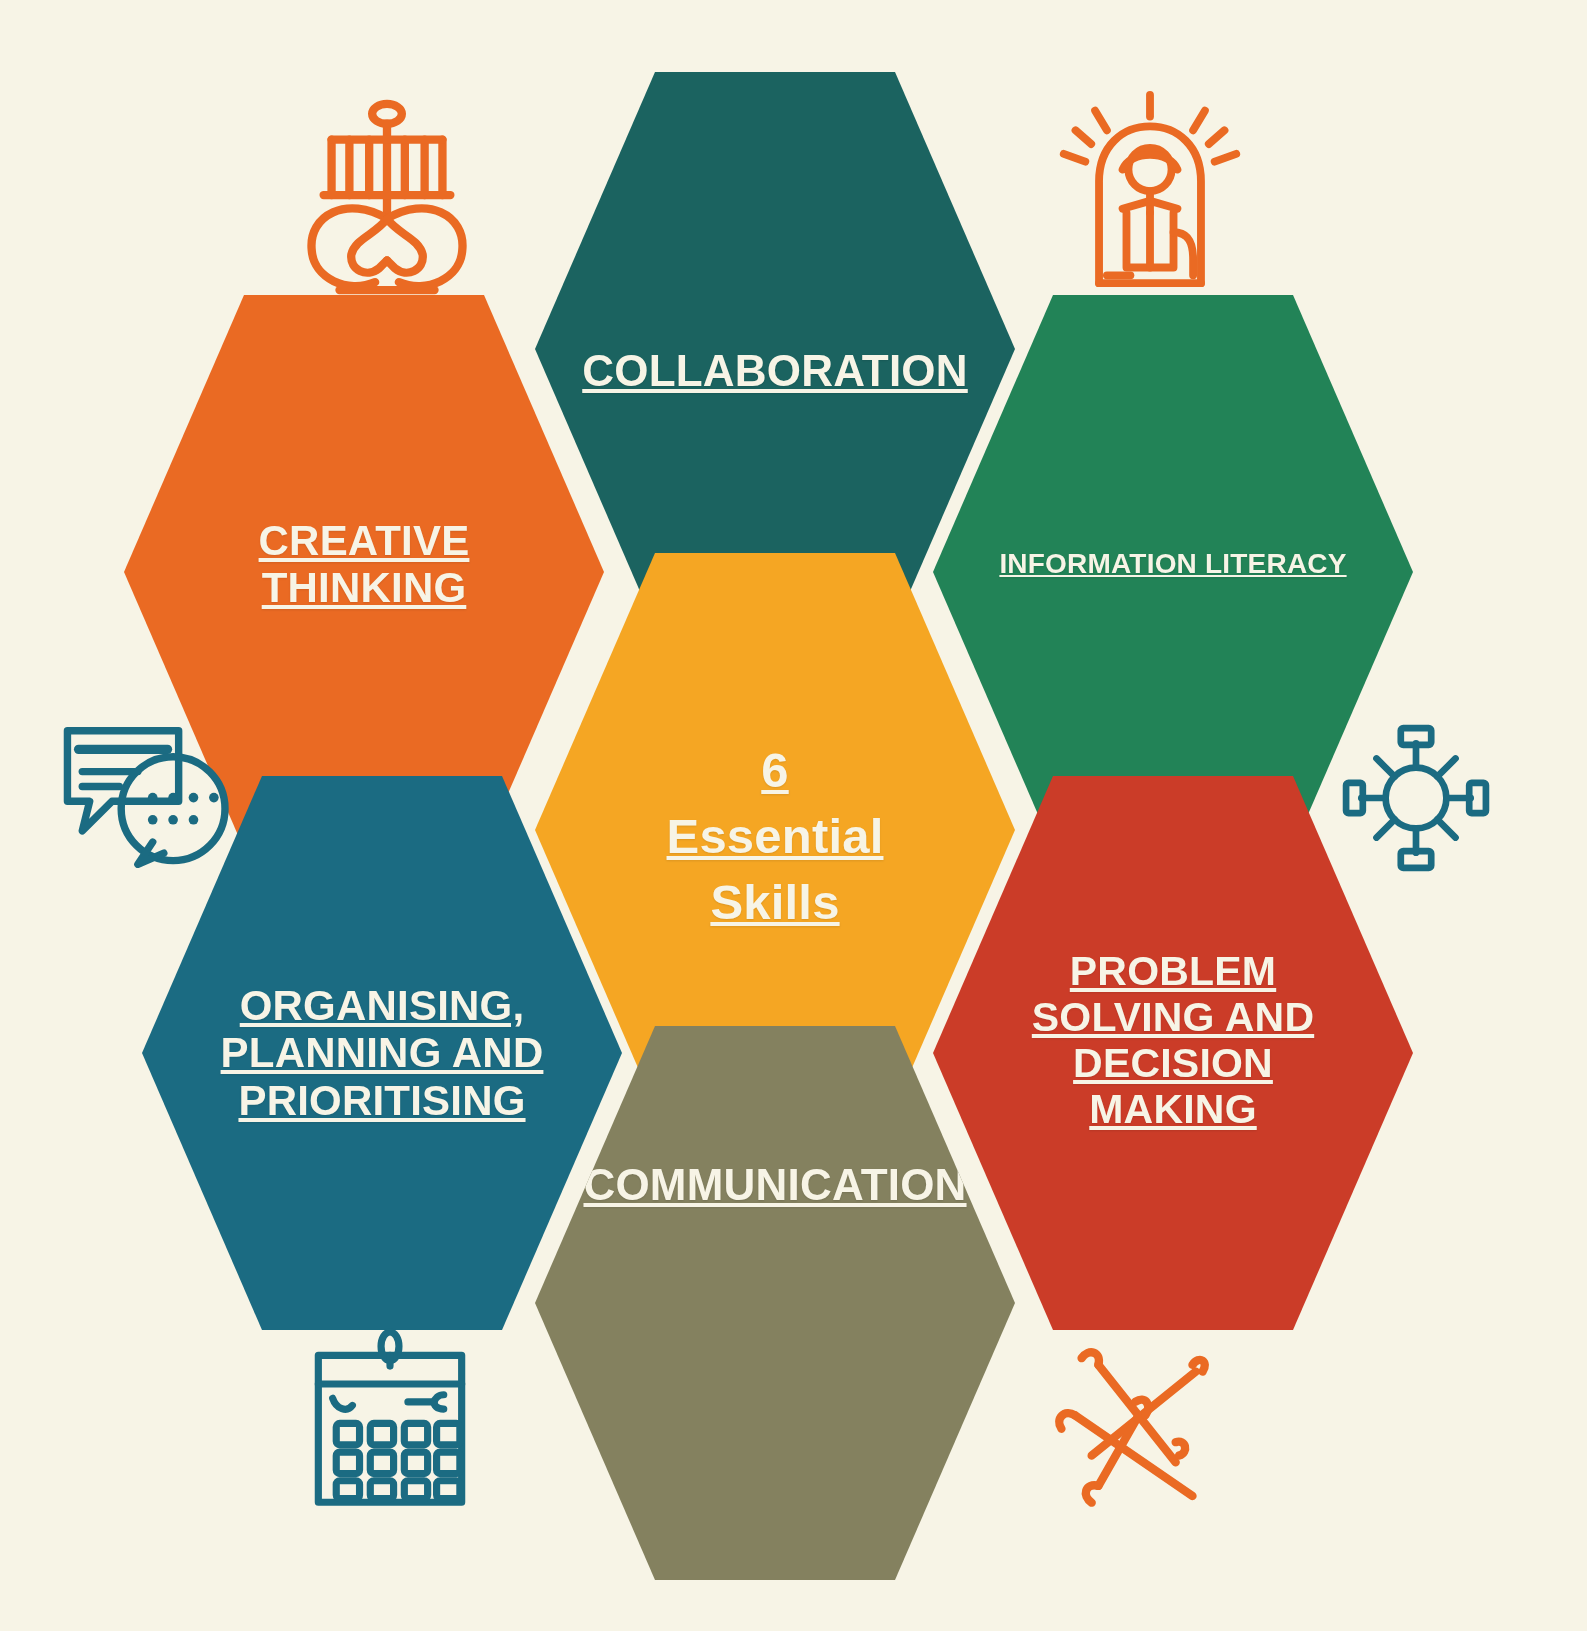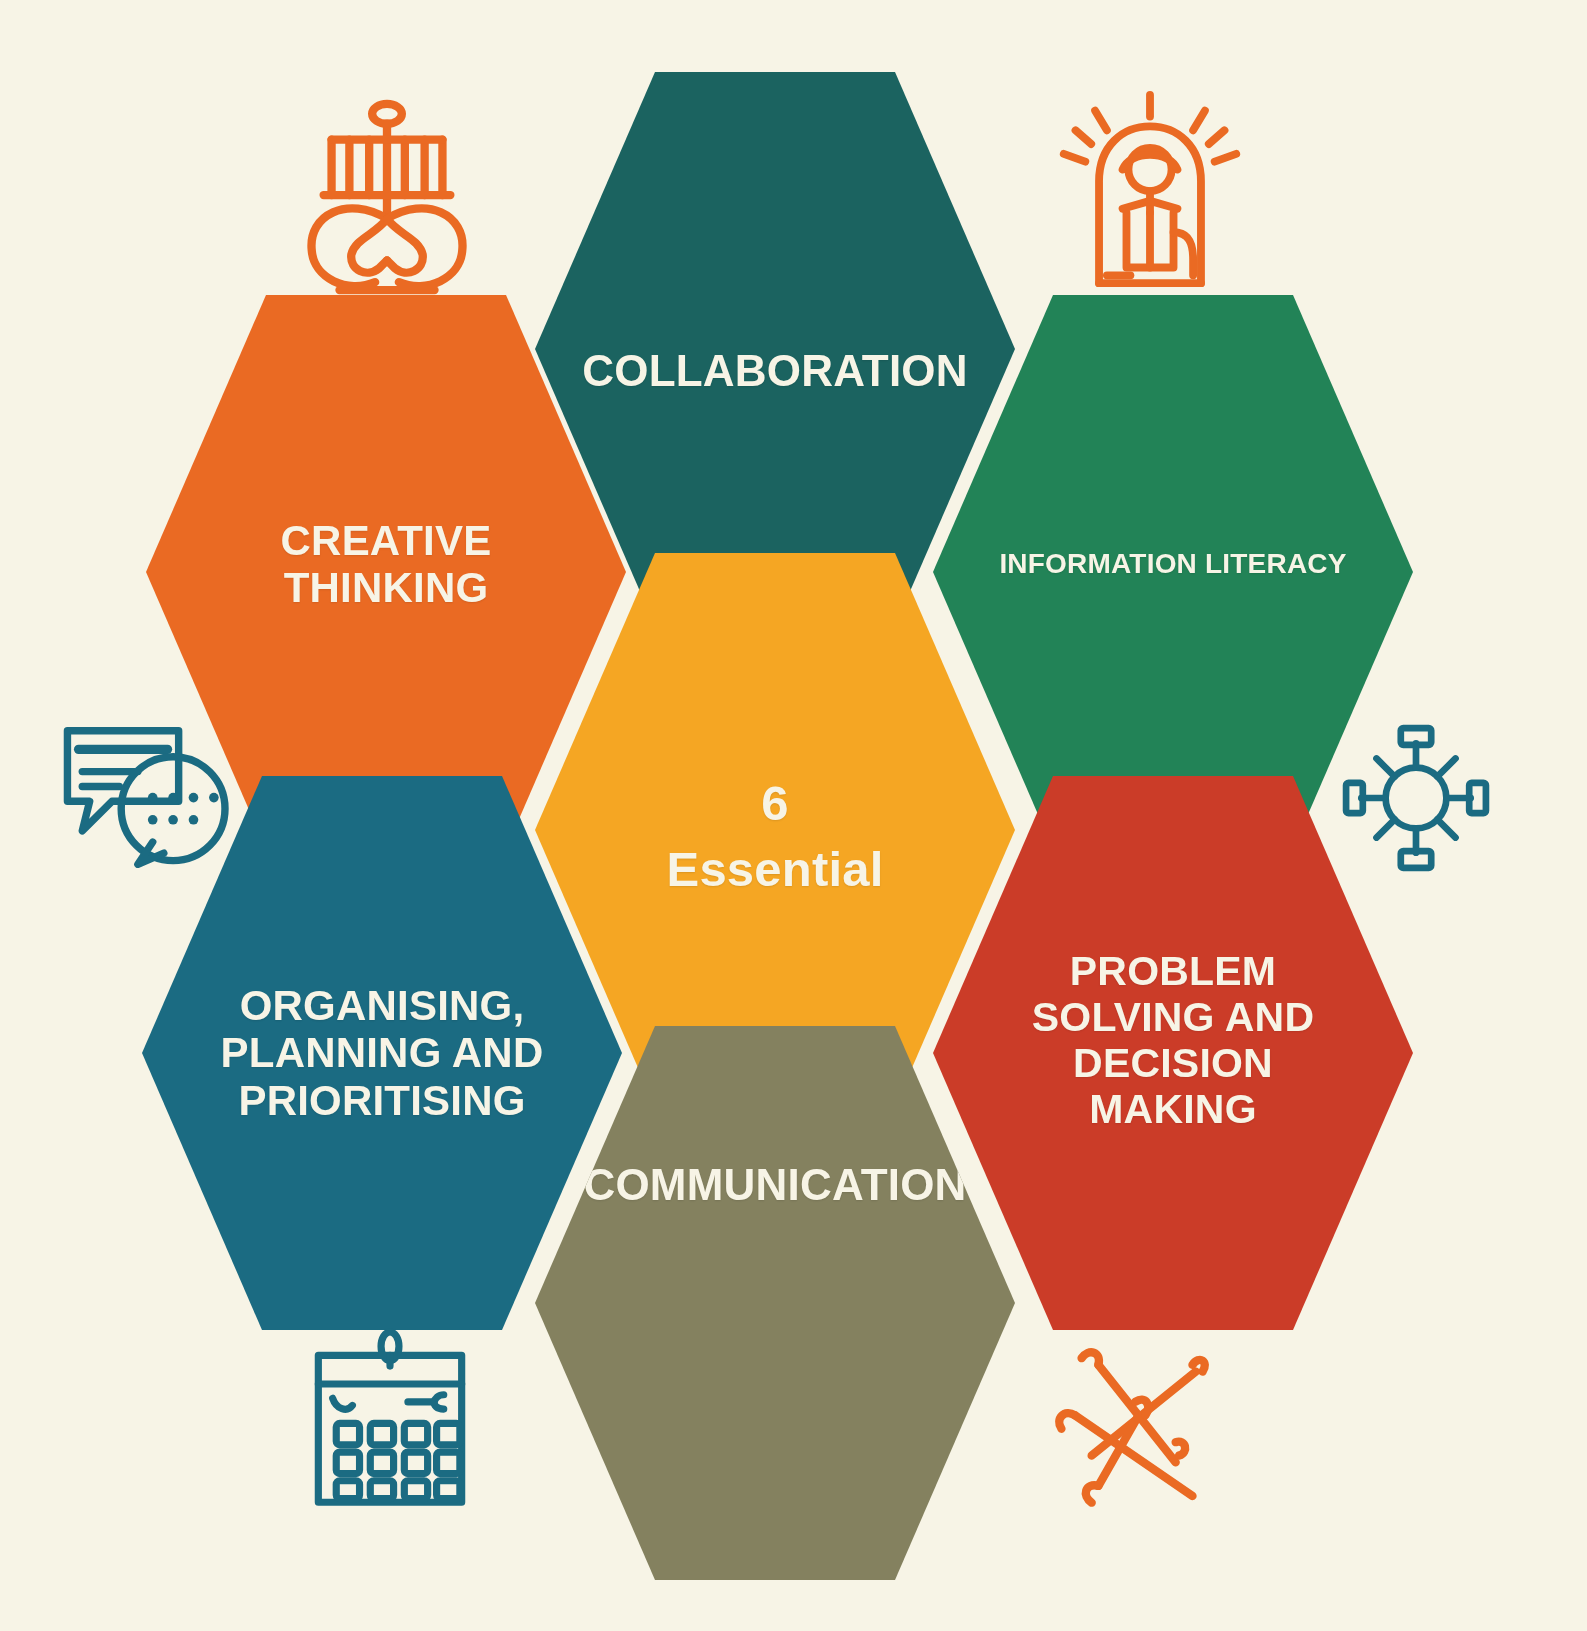--- a/index.html
+++ b/index.html
@@ -29,25 +29,26 @@
     box-sizing: border-box;
   }
   .hex .label {
     color: #f7f4e6;
     font-weight: bold;
     text-align: center;
     line-height: 1.12;
     letter-spacing: 0.2px;
     padding: 0 62px;
     text-shadow: 0 1px 2px rgba(0,0,0,0.10);
+    text-decoration: underline;
   }
 
   
   .hex-top        { left: 535px; top:   72px; }
-  .hex-topleft    { left: 146px; top:  295px; }
+  .hex-topleft    { left: 124px; top:  295px; }
   .hex-topright   { left: 933px; top:  295px; }
   .hex-center     { left: 535px; top:  553px; }
   .hex-bottomleft { left: 142px; top:  776px; }
   .hex-bottomright{ left: 933px; top:  776px; }
   .hex-bottom     { left: 535px; top: 1026px; }
 
   
   .c-teal   { background: #1b6360; }
   .c-orange { background: #ea6a23; }
   .c-green  { background: #228357; }
@@ -99,20 +100,21 @@
   </div>
 
   <div class="hex hex-topright c-green">
     <div class="label">INFORMATION LITERACY</div>
   </div>
 
   <div class="hex hex-center c-amber">
     <div class="label">
       <div>6</div>
       <div>Essential</div>
+      <div>Skills</div>
     </div>
   </div>
 
   <div class="hex hex-bottomleft c-blue">
     <div class="label">ORGANISING, PLANNING AND PRIORITISING</div>
   </div>
 
   <div class="hex hex-bottomright c-red">
     <div class="label">PROBLEM SOLVING AND DECISION MAKING</div>
   </div>

